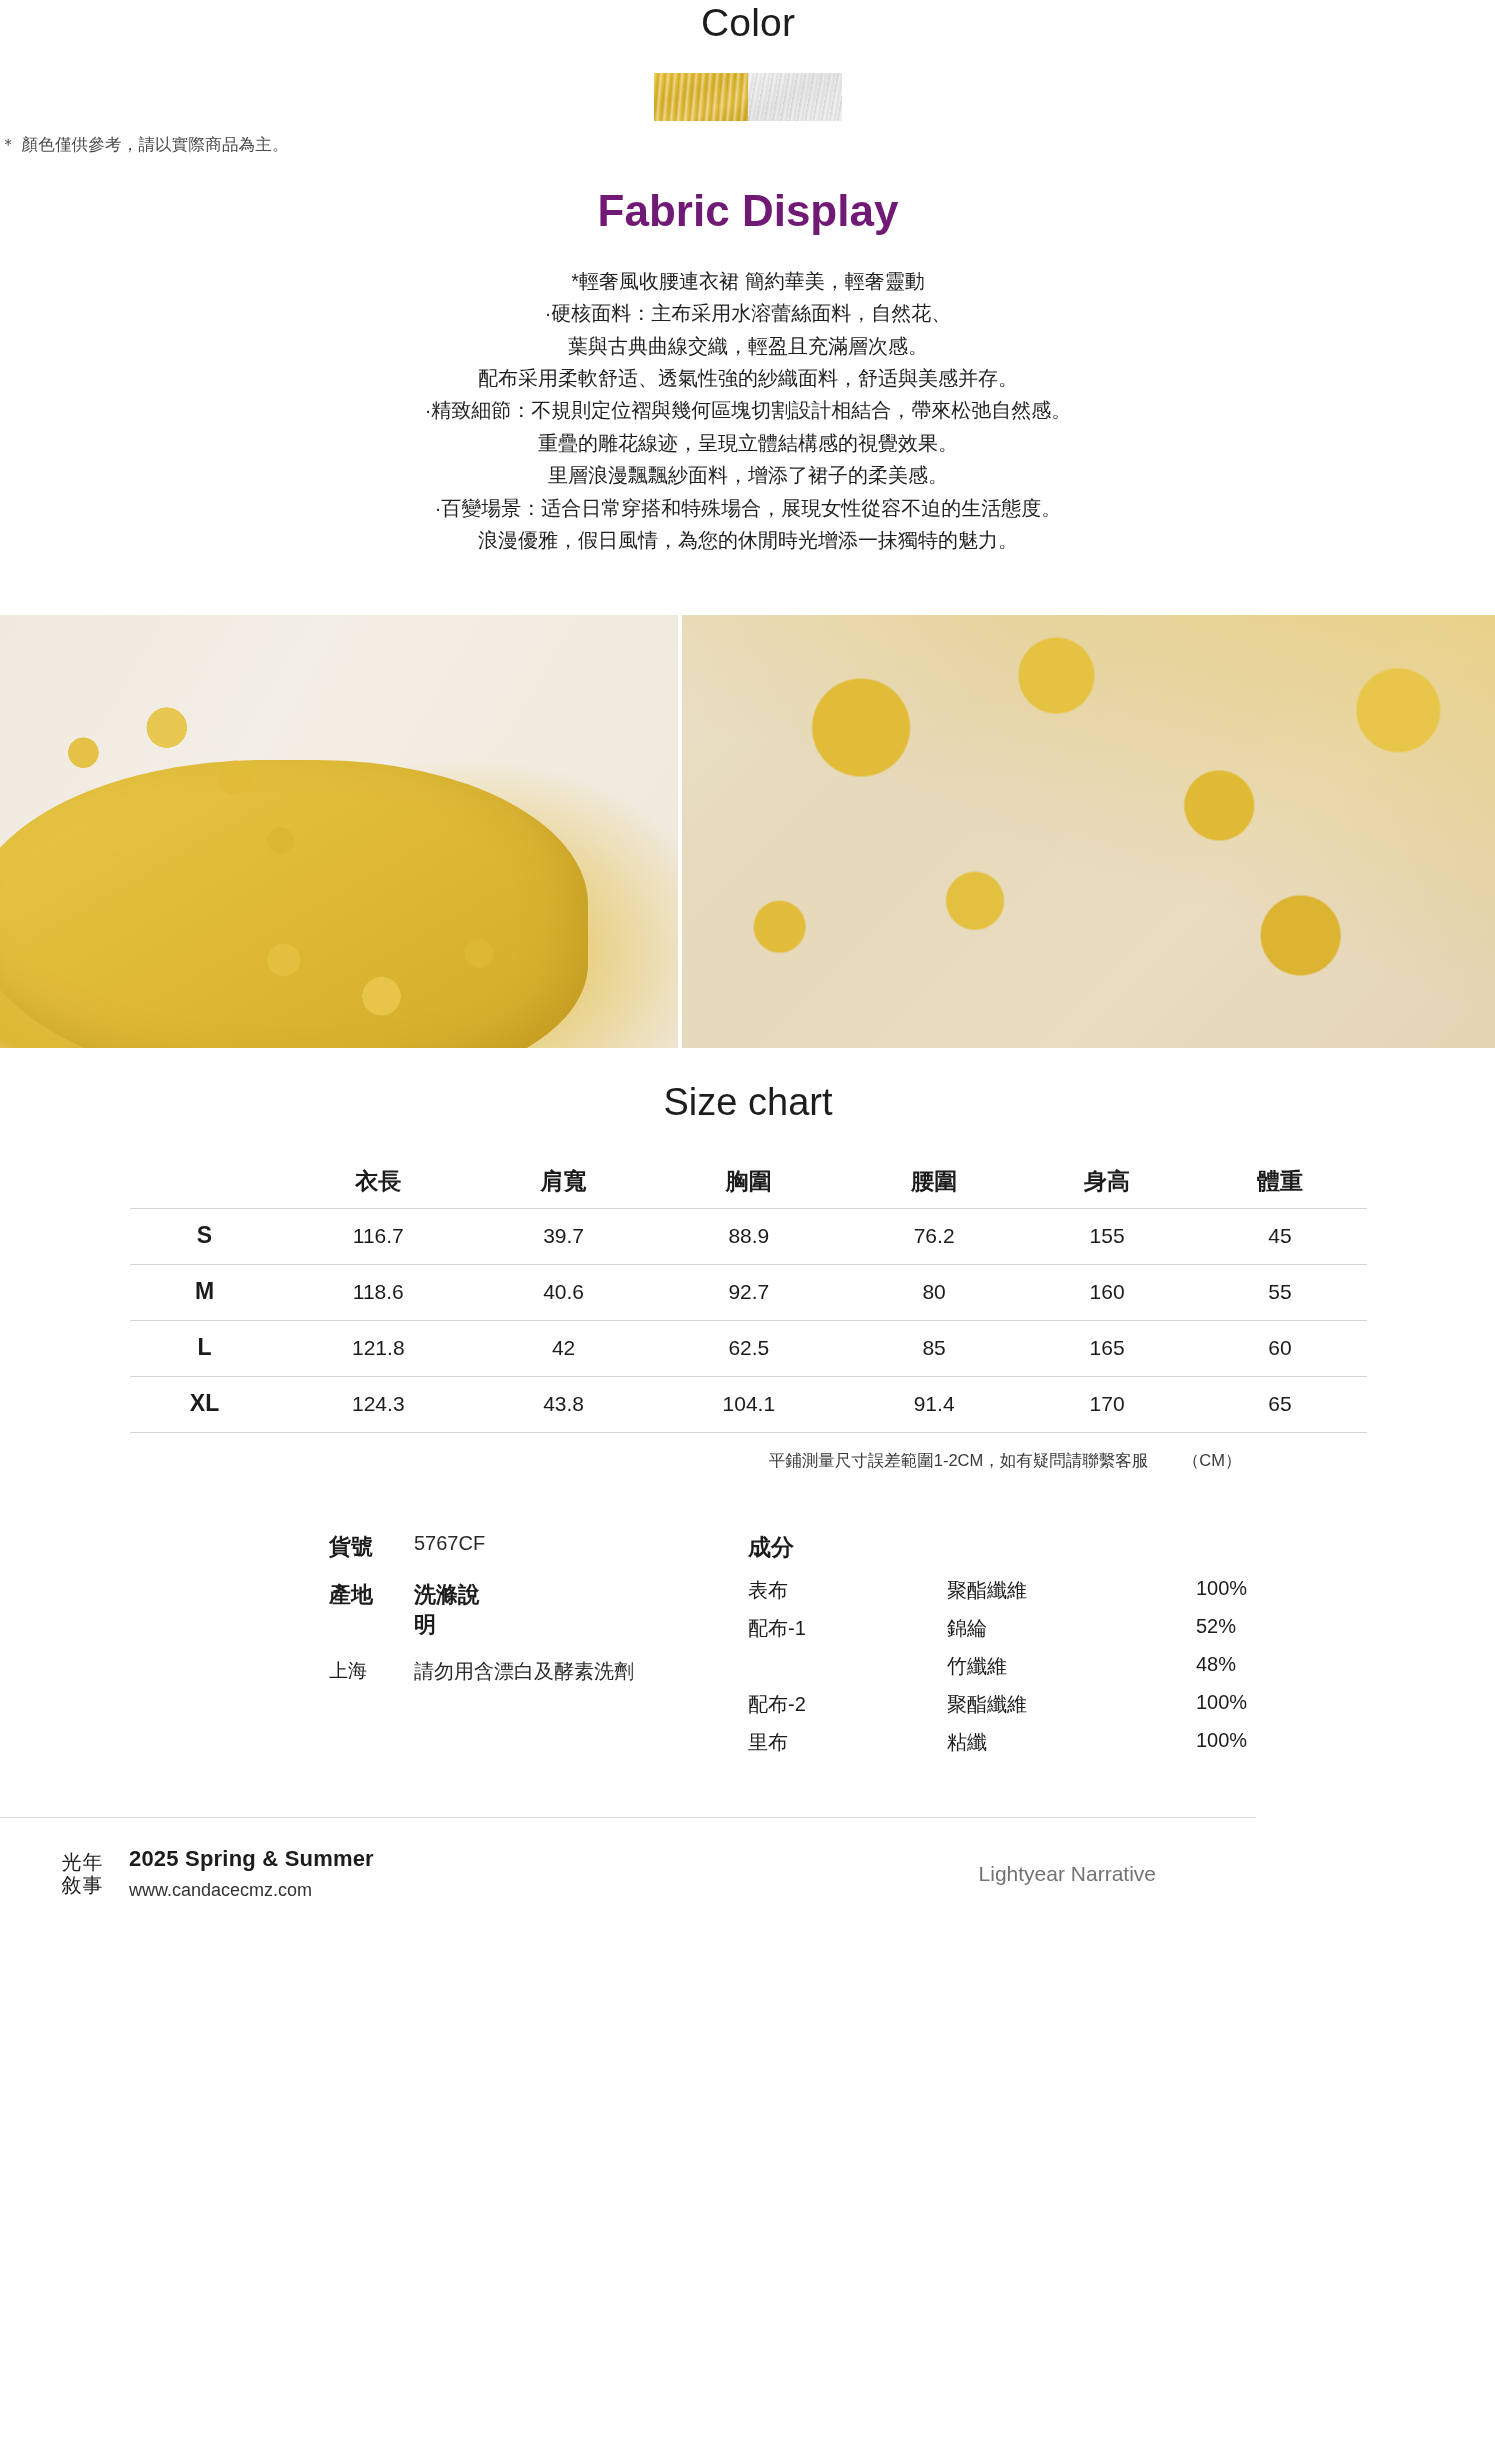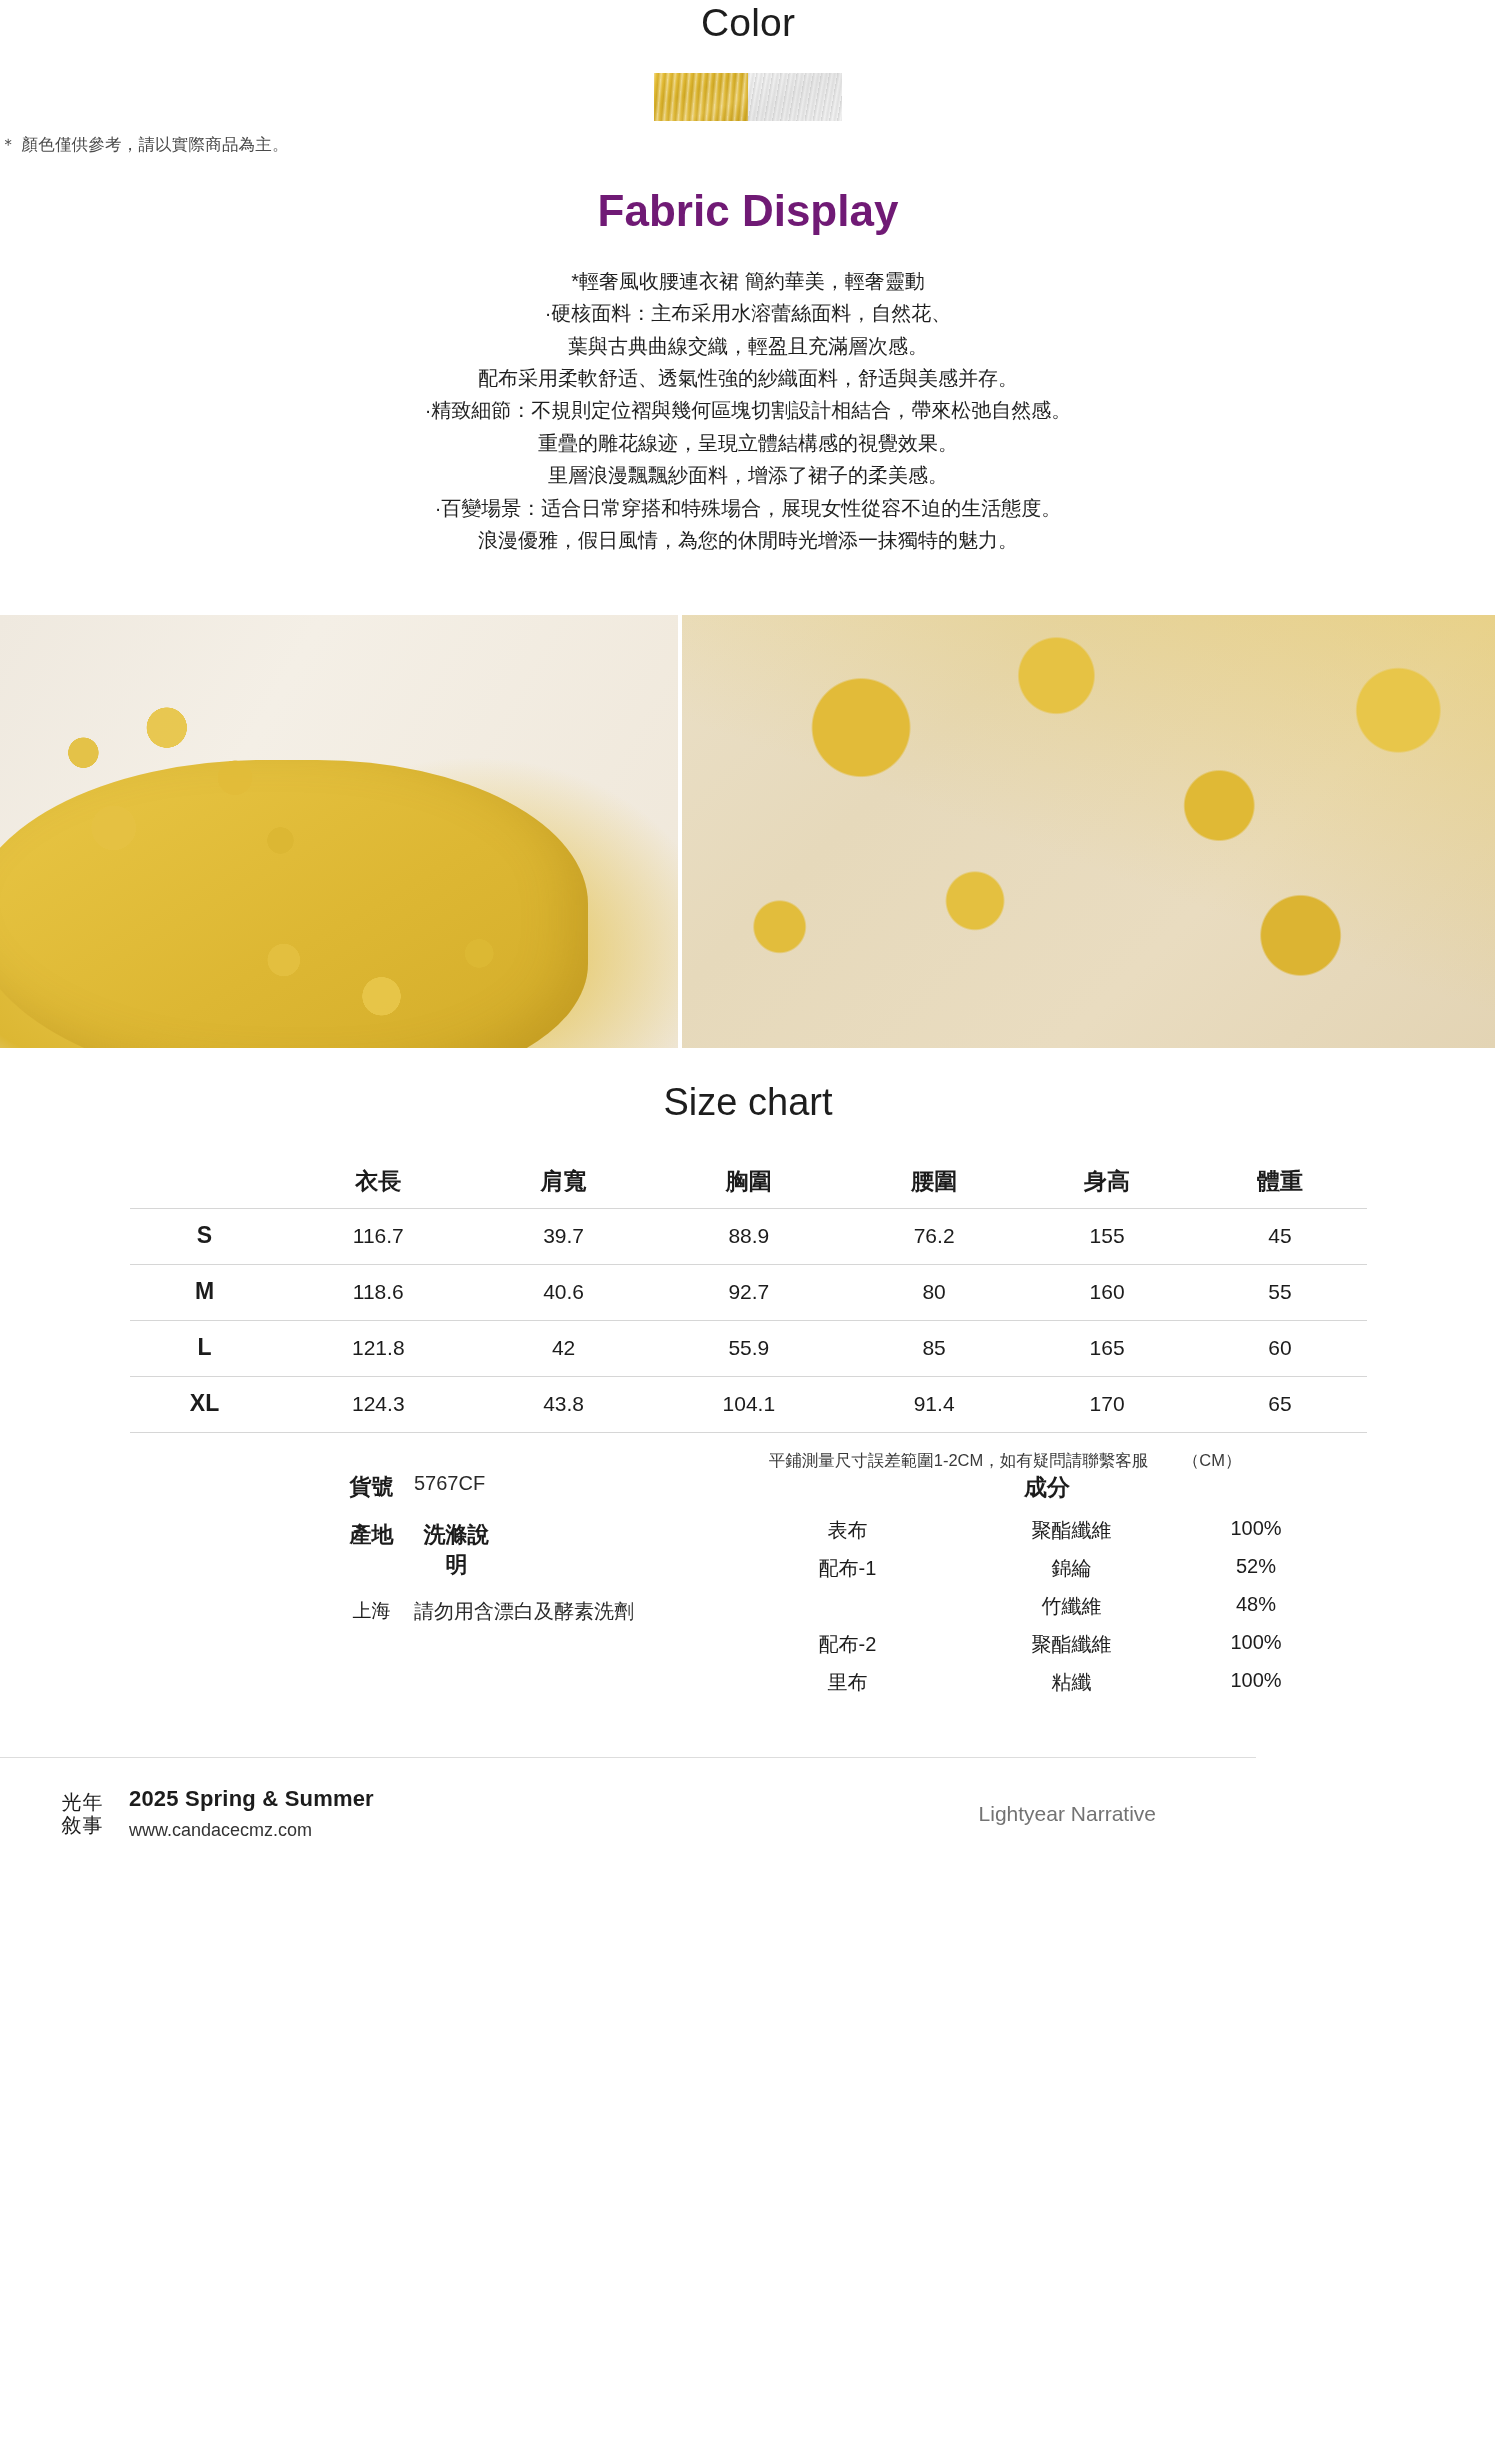--- a/index.html
+++ b/index.html
@@ -181,26 +181,26 @@
     margin-top: 17px;
     text-align: right;
     font-size: 16.5px;
     color: #3a3a3a;
     padding-right: 125px;
   }
   .size-foot .unit { margin-left: 30px; }
 
   
   .spec {
+    margin-top: 60px;
     width: 1496px;
     display: flex;
     padding-left: 329px;
     font-size: 20px;
     color: #1c1c1c;
-    text-align: center;
   }
   .spec-left { width: 419px; }
   .spec-row { display: flex; margin-bottom: 18px; }
   .spec-key {
     font-weight: bold;
     width: 85px;
     font-size: 22px;
   }
   .spec-val { color: #2a2a2a; }
   .spec-key-sm { font-weight: normal; width: 85px; font-size: 19px; }
@@ -332,21 +332,21 @@
             <td>40.6</td>
             <td>92.7</td>
             <td>80</td>
             <td>160</td>
             <td>55</td>
           </tr>
           <tr>
             <td>L</td>
             <td>121.8</td>
             <td>42</td>
-            <td>55.9</td>
+            <td>62.5</td>
             <td>85</td>
             <td>165</td>
             <td>60</td>
           </tr>
           <tr>
             <td>XL</td>
             <td>124.3</td>
             <td>43.8</td>
             <td>104.1</td>
             <td>91.4</td>

